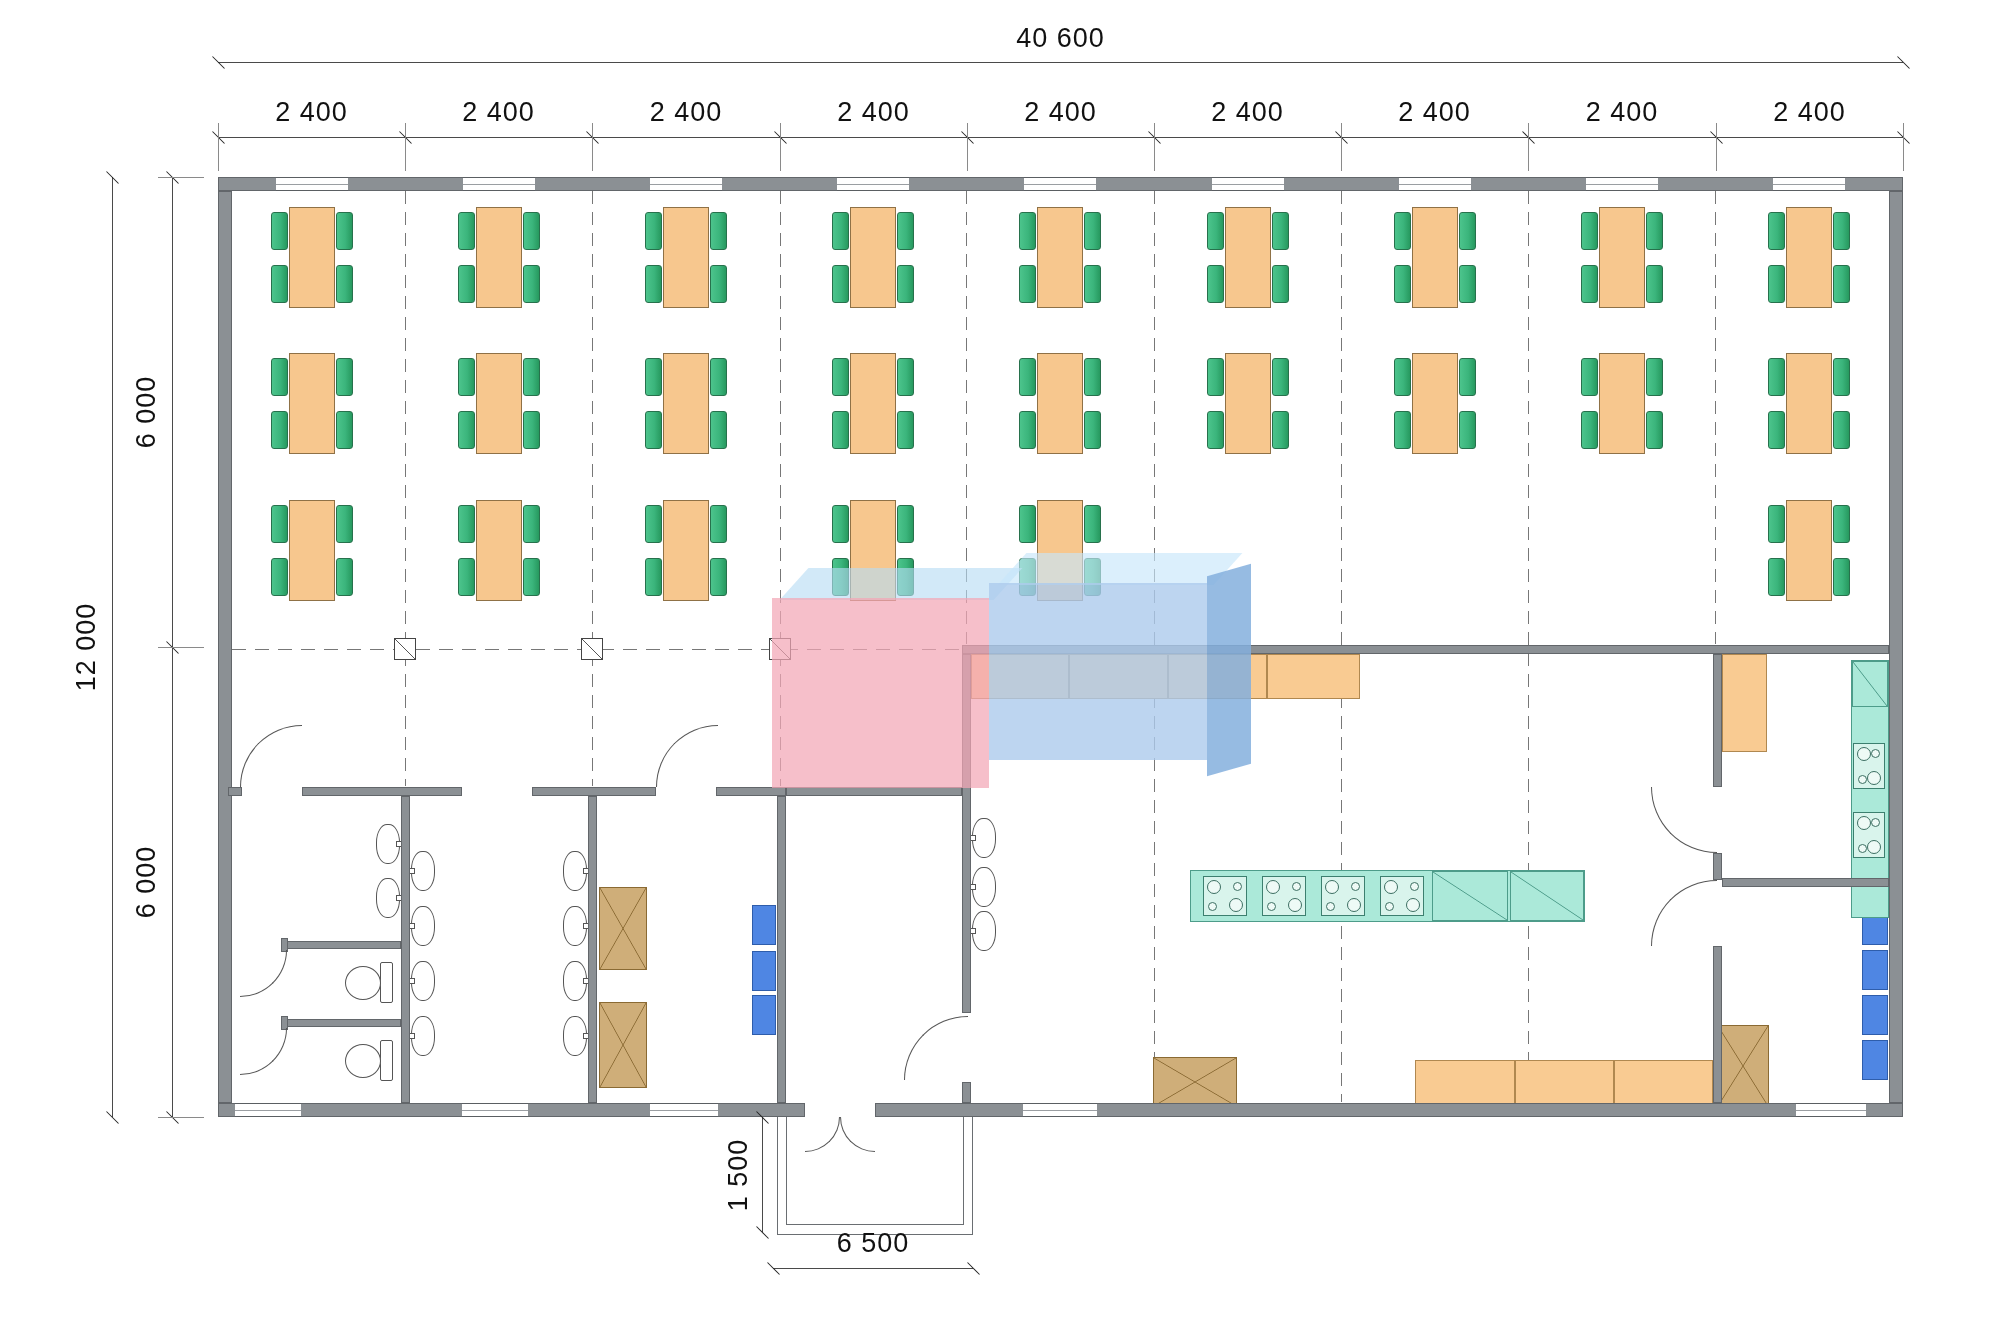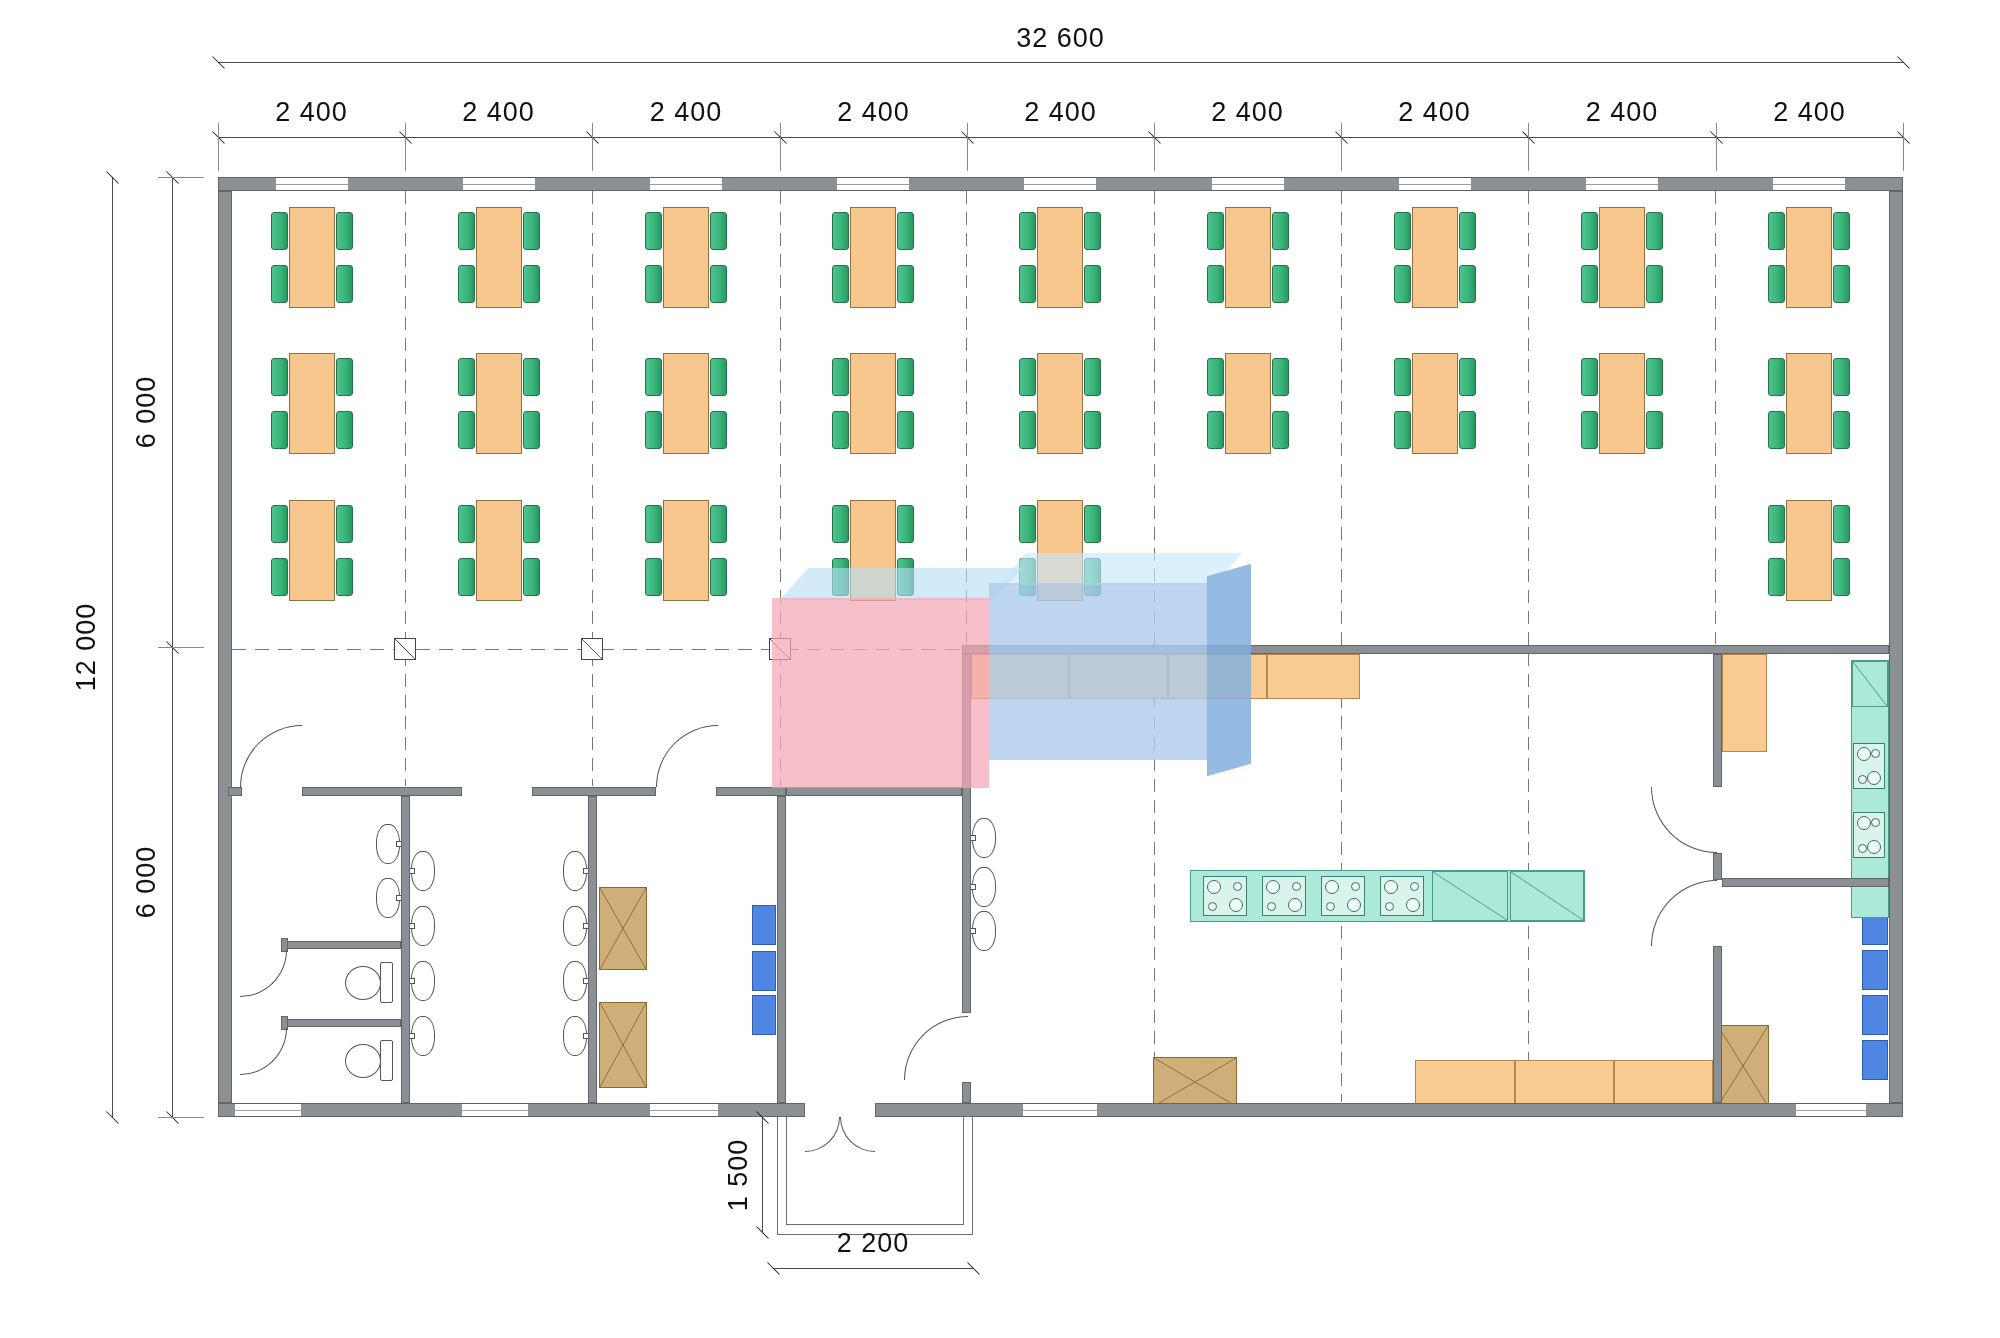--- a/index.html
+++ b/index.html
@@ -343,21 +343,21 @@
       <div class="abs arc" style="left: 1651px; top: 787px; width: 66px; height: 66px; border-radius: 0px 0px 0px 100%; border-width: 0px 0px 1.4px 1.4px;"></div>
       <div class="abs arc" style="left: 1651px; top: 880px; width: 66px; height: 66px; border-radius: 100% 0px 0px; border-width: 1.4px 0px 0px 1.4px;"></div>
       <div class="abs arc" style="left: 805px; top: 1117px; width: 35px; height: 35px; border-radius: 0px 0px 100%; border-width: 0px 1.4px 1.4px 0px;"></div>
       <div class="abs arc" style="left: 840px; top: 1117px; width: 35px; height: 35px; border-radius: 0px 0px 0px 100%; border-width: 0px 0px 1.4px 1.4px;"></div>
       <div class="abs colsq" style="left: 394px; top: 638px; width: 22px; height: 22px;"></div>
       <div class="abs colsq" style="left: 581px; top: 638px; width: 22px; height: 22px;"></div>
       <div class="abs colsq" style="left: 769px; top: 638px; width: 22px; height: 22px;"></div>
       <div class="abs dimline" style="left: 218px; top: 62px; width: 1685px; height: 1px;"></div>
       <div class="abs tick" style="left: 210px; top: 62px; width: 17px;"></div>
       <div class="abs tick" style="left: 1895px; top: 62px; width: 17px;"></div>
-      <div class="abs dimlab" style="left: 1060.5px; top: 38px; transform: translate(-50%, -50%);">32 600</div>
+      <div class="abs dimlab" style="left: 1060.5px; top: 38px; transform: translate(-50%, -50%);">40 600</div>
       <div class="abs dimline" style="left: 218px; top: 137px; width: 1685px; height: 1px;"></div>
       <div class="abs tick" style="left: 210px; top: 137px; width: 17px;"></div>
       <div class="abs witness" style="left: 218px; top: 123px; width: 1px; height: 48px;"></div>
       <div class="abs tick" style="left: 397px; top: 137px; width: 17px;"></div>
       <div class="abs witness" style="left: 405px; top: 123px; width: 1px; height: 48px;"></div>
       <div class="abs tick" style="left: 584px; top: 137px; width: 17px;"></div>
       <div class="abs witness" style="left: 592px; top: 123px; width: 1px; height: 48px;"></div>
       <div class="abs tick" style="left: 772px; top: 137px; width: 17px;"></div>
       <div class="abs witness" style="left: 780px; top: 123px; width: 1px; height: 48px;"></div>
       <div class="abs tick" style="left: 959px; top: 137px; width: 17px;"></div>
@@ -394,21 +394,21 @@
       <div class="abs witness" style="left: 158px; top: 1117px; width: 46px; height: 1px;"></div>
       <div class="abs dimlab" style="left: 146px; top: 412px; transform: translate(-50%, -50%) rotate(-90deg);">6 000</div>
       <div class="abs dimlab" style="left: 146px; top: 882px; transform: translate(-50%, -50%) rotate(-90deg);">6 000</div>
       <div class="abs dimline" style="left: 762px; top: 1117px; width: 1px; height: 115px;"></div>
       <div class="abs tick" style="left: 754px; top: 1117px; width: 17px;"></div>
       <div class="abs tick" style="left: 754px; top: 1232px; width: 17px;"></div>
       <div class="abs dimlab" style="left: 738px; top: 1174.5px; transform: translate(-50%, -50%) rotate(-90deg);">1 500</div>
       <div class="abs dimline" style="left: 773px; top: 1268px; width: 200px; height: 1px;"></div>
       <div class="abs tick" style="left: 765px; top: 1268px; width: 17px;"></div>
       <div class="abs tick" style="left: 965px; top: 1268px; width: 17px;"></div>
-      <div class="abs dimlab" style="left: 873px; top: 1243px; transform: translate(-50%, -50%);">2 200</div>
+      <div class="abs dimlab" style="left: 873px; top: 1243px; transform: translate(-50%, -50%);">6 500</div>
     </div>
 
   <div class="abs wm wm-pinkbevel" style="left:794px;top:568px;width:214px;height:32px;"></div>
   <div class="abs wm wm-bluebevel" style="left:1012px;top:553px;width:216px;height:32px;"></div>
   <div class="abs wm wm-pink" style="left:772px;top:598px;width:217px;height:190px;"></div>
   <div class="abs wm wm-blue" style="left:989px;top:583px;width:218px;height:177px;"></div>
   <div class="abs wm wm-edge" style="left:1207px;top:570px;width:44px;height:200px;"></div>
 </div>
 
 </body></html>

